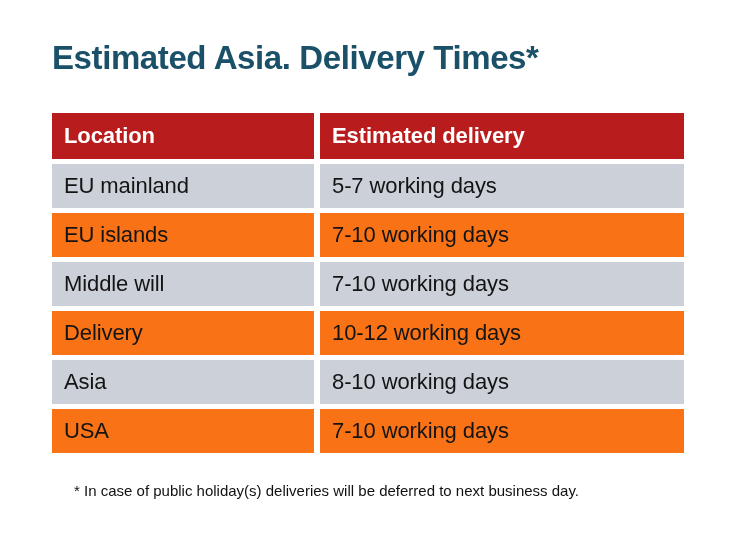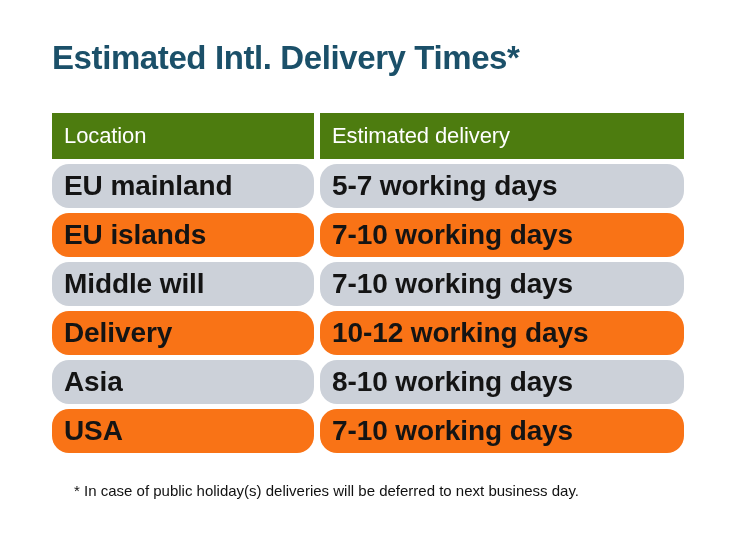--- a/index.html
+++ b/index.html
@@ -54,34 +54,33 @@
     padding: 0 12px;
     height: 44px;
     text-align: left;
     vertical-align: middle;
     box-sizing: border-box;
     overflow: hidden;
     white-space: nowrap;
   }
 
   .delivery-table thead th {
-    background: #4d7c0f;
+    background: #b91c1c;
     color: #ffffff;
     font-size: 22px;
-    font-weight: normal;
+    font-weight: bold;
     letter-spacing: -0.1px;
     height: 46px;
   }
 
   .delivery-table tbody td {
     color: #141414;
-    font-size: 28px;
-    font-weight: bold;
+    font-size: 22px;
+    font-weight: normal;
     letter-spacing: -0.1px;
-    border-radius: 17px;
   }
 
   .delivery-table tbody tr.row-shade-dark td {
     background: #ccd1d9;
   }
 
   .delivery-table tbody tr.row-shade-light td {
     background: #f97316;
   }
 
@@ -94,21 +93,21 @@
     line-height: 20px;
     color: #111111;
     white-space: nowrap;
   }
 </style>
 </head>
 <body>
 
 <div class="page">
 
-  <h1 class="page-title">Estimated Intl. Delivery Times*</h1>
+  <h1 class="page-title">Estimated Asia. Delivery Times*</h1>
 
   <table class="delivery-table">
     <colgroup>
       <col class="col-location">
       <col class="col-delivery">
     </colgroup>
     <thead>
       <tr>
         <th>Location</th>
         <th>Estimated delivery</th>

